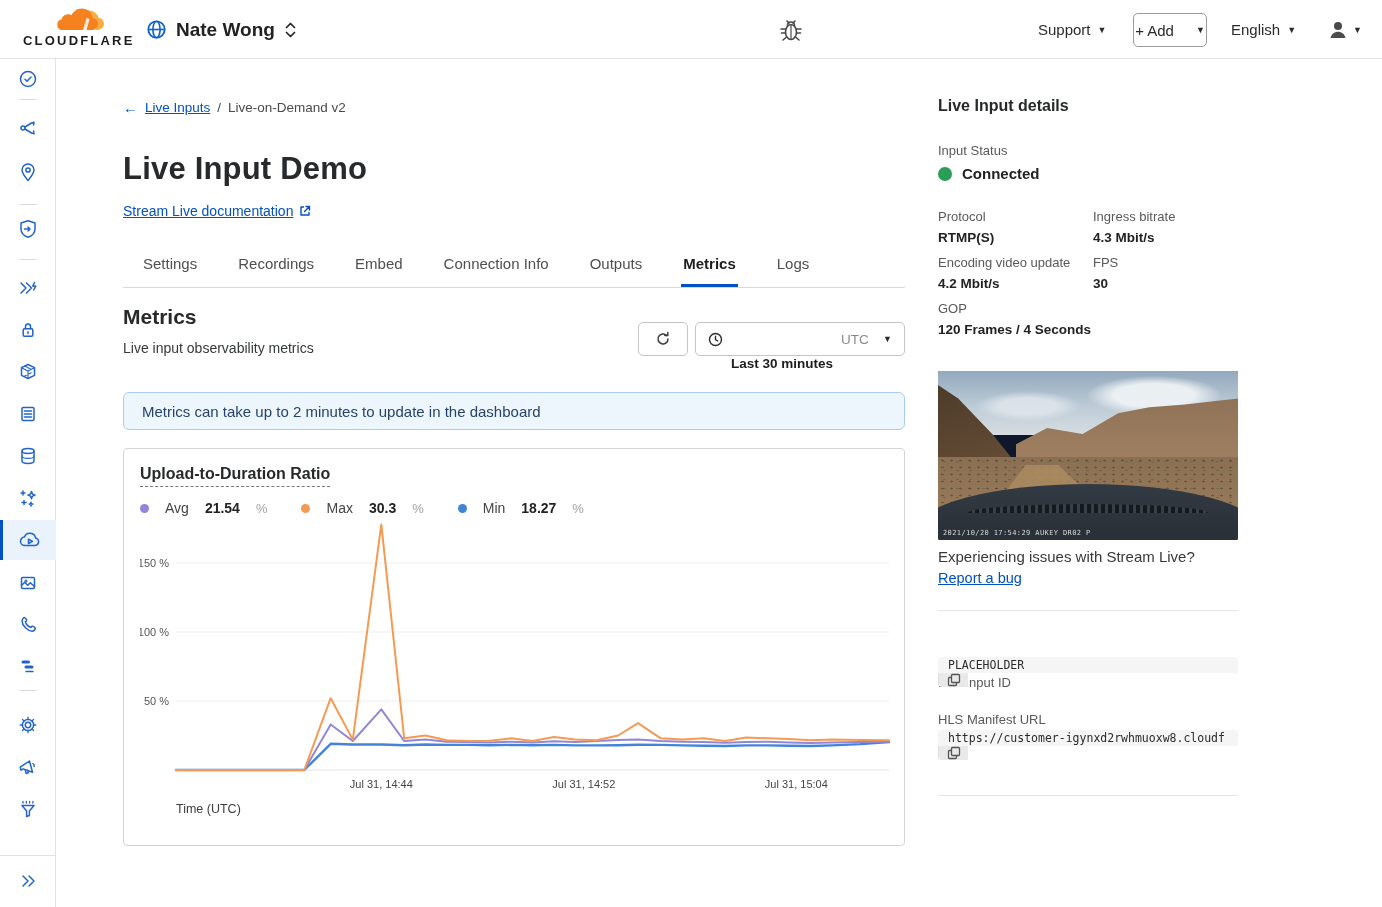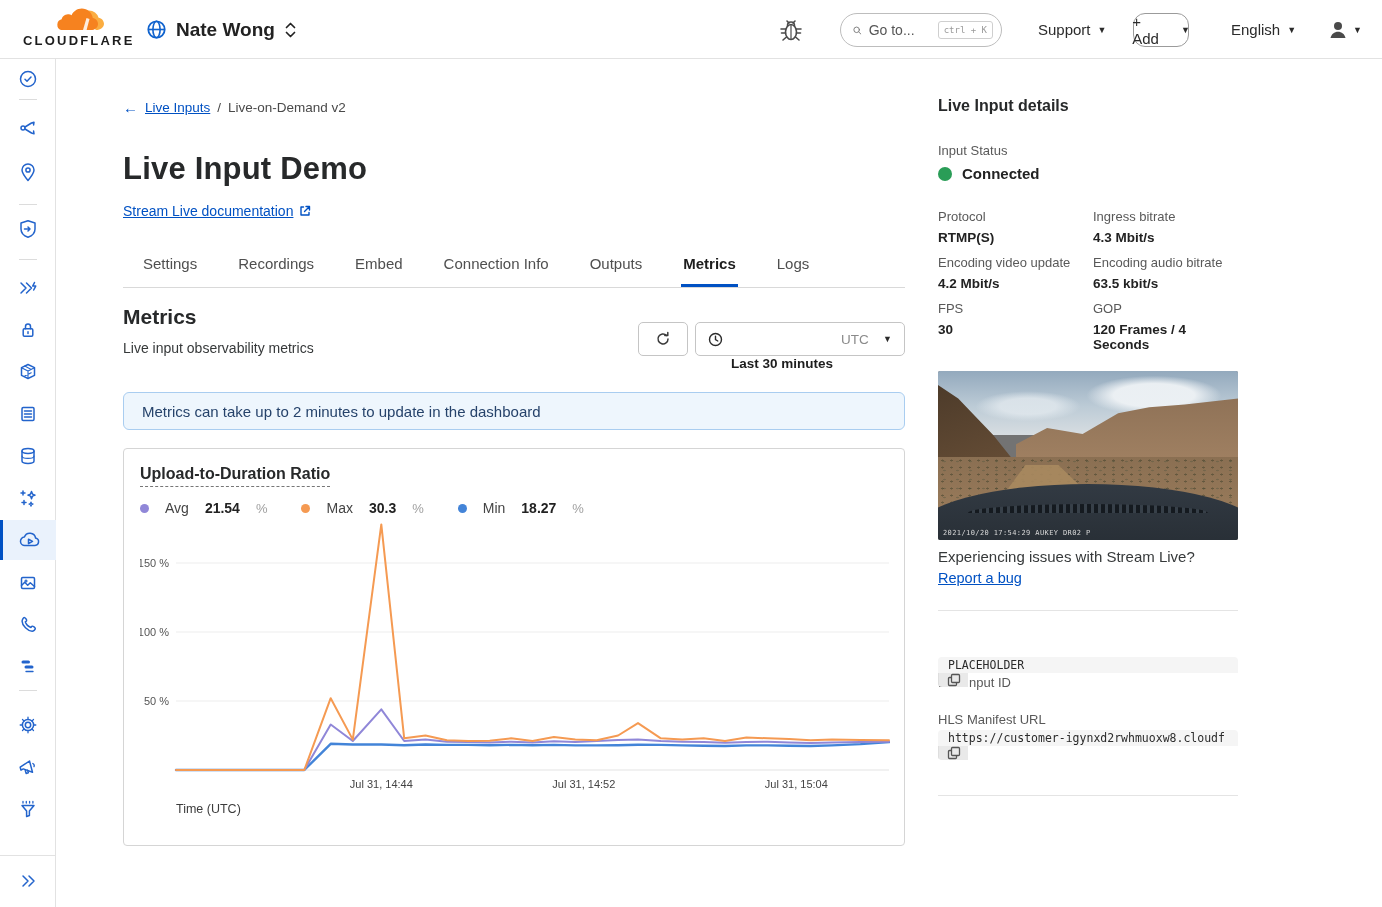--- a/index.html
+++ b/index.html
@@ -12,21 +12,21 @@
   .logo-cloud { position:absolute; left:26px; top:2px; }
   .account { position:absolute; left:146px; top:0; height:59px; display:flex; align-items:center; gap:9px; cursor:pointer; }
   .account-name { font-size:19px; font-weight:700; color:#222; }
   .hdr-bug { position:absolute; left:778px; top:16px; cursor:pointer; }
   .search-pill { position:absolute; left:840px; top:13px; width:162px; height:34px; border:1px solid #bdbdbd; border-radius:17px; display:flex; align-items:center; padding:0 8px 0 12px; gap:7px; cursor:text; }
   .search-pill input { border:none; outline:none; width:62px; font-size:14px; color:#444; font-family:"Liberation Sans",sans-serif; background:transparent; }
   .search-pill input::placeholder { color:#555; }
   .kbd { font-family:"DejaVu Sans Mono",monospace; font-size:9px; color:#9a9a9a; border:1px solid #cfcfcf; border-radius:3px; padding:3px 5px; white-space:nowrap; }
   .hdr-menu { position:absolute; top:0; height:59px; display:flex; align-items:center; gap:7px; font-size:15px; color:#2b2b2b; cursor:pointer; }
   .caret { font-size:9px; color:#2b2b2b; }
-  .add-btn { position:absolute; left:1133px; top:13px; width:56px; height:34px; border:1px solid #9b9b9b; border-radius:12px; display:flex; align-items:center; justify-content:center; gap:22px; font-size:15px; color:#2b2b2b; background:#fff; cursor:pointer; }
+  .add-btn { position:absolute; left:1133px; top:13px; width:74px; height:34px; border:1px solid #9b9b9b; border-radius:5px; display:flex; align-items:center; justify-content:center; gap:22px; font-size:15px; color:#2b2b2b; background:#fff; cursor:pointer; }
   .avatar-wrap { position:absolute; left:1327px; top:0; height:59px; display:flex; align-items:center; gap:4px; cursor:pointer; }
 
   
   .sidebar { position:absolute; top:59px; left:0; width:56px; height:848px; border-right:1px solid #e2e2e2; background:#fff; }
   .side-item { position:absolute; left:0; width:56px; height:40px; display:flex; align-items:center; justify-content:center; cursor:pointer; }
   .side-item.active { background:#eaf2fc; border-left:3px solid #0051c3; height:40px; }
   .side-div { position:absolute; left:19px; width:18px; height:1px; background:#dcdcdc; }
   .side-sep { position:absolute; left:0; width:56px; height:1px; background:#e2e2e2; }
   .side-item svg { stroke:#2364cc; fill:none; stroke-width:1.5; stroke-linecap:round; stroke-linejoin:round; }
 
@@ -69,21 +69,21 @@
   .rp-heading { position:absolute; top:38px; left:0; font-size:16px; font-weight:700; color:#27292a; }
   .rp-label { font-size:13px; color:#595959; }
   .status-label { position:absolute; top:84px; left:0; }
   .status-row { position:absolute; top:106px; left:0; display:flex; align-items:center; gap:10px; }
   .status-dot { width:14px; height:14px; border-radius:50%; }
   .status-text { font-size:15px; font-weight:700; color:#222; }
   .details { position:absolute; top:150px; left:0; width:300px; display:grid; grid-template-columns:155px 145px; row-gap:10px; }
   .d-cell .rp-label { margin-bottom:6px; }
   .d-val { font-size:13.5px; font-weight:700; color:#222; }
 
-  .video { position:absolute; top:312px; left:0; width:300px; height:169px; background:#737373; overflow:hidden; border-radius:2px; }
+  .video { position:absolute; top:312px; left:0; width:300px; height:169px; background:#0f172a; overflow:hidden; border-radius:2px; }
   .v-sky { position:absolute; top:0; left:0; right:0; height:64px;
     background: radial-gradient(ellipse 90px 26px at 72% 38%, rgba(238,242,245,.95) 0 45%, transparent 75%),
                 radial-gradient(ellipse 70px 20px at 30% 55%, rgba(226,233,238,.8) 0 40%, transparent 75%),
                 linear-gradient(180deg,#93a9bd 0%,#bccbd6 55%,#d7dde1 100%); }
   .v-cliff-left { position:absolute; top:14px; left:0; width:92px; height:96px; background:linear-gradient(160deg,#4d3b2a,#6b5138); clip-path:polygon(0 0,22% 14%,42% 34%,60% 52%,100% 100%,0 100%); }
   .v-mesa-right { position:absolute; top:26px; right:0; width:222px; height:74px; background:linear-gradient(180deg,#8f7257,#a28263); clip-path:polygon(0 64%,14% 42%,30% 50%,46% 22%,60% 14%,76% 10%,100% 2%,100% 100%,0 100%); }
   .v-valley { position:absolute; top:86px; left:0; right:0; height:56px;
     background-image: radial-gradient(rgba(66,66,44,.55) 1px, transparent 1.6px),
                       radial-gradient(rgba(92,90,66,.5) 1px, transparent 1.6px),
                       linear-gradient(180deg,#8a6f52,#997b5b);
@@ -128,28 +128,20 @@
   </div>
 
   <svg class="hdr-bug" width="26" height="28" viewBox="0 0 26 28" fill="none" stroke="#4a4a4a" stroke-width="1.6" stroke-linecap="round">
     <ellipse cx="13" cy="16" rx="5.5" ry="7.5"></ellipse>
       <path d="M9.5 9.5c0-2 1.5-3.5 3.5-3.5s3.5 1.5 3.5 3.5"></path>
       <path d="M9 5l2 2M17 5l-2 2"></path>
       <path d="M7.5 13H3M7.5 17H3.5M8.5 21 5 24M18.5 13H23M18.5 17h4M17.5 21l3.5 3"></path>
       <path d="M13 9v14" stroke-width="1.2"></path>
   </svg>
 
-  <div class="search-pill">
-    <svg width="15" height="15" viewBox="0 0 15 15" fill="none" stroke="#777" stroke-width="1.6" stroke-linecap="round">
-        <circle cx="6.3" cy="6.3" r="4.8"></circle>
-        <line x1="10" y1="10" x2="13.5" y2="13.5"></line>
-      </svg>
-    <input placeholder="Go to..." style="">
-    <span class="kbd">ctrl + K</span>
-  </div>
 
   <div class="hdr-menu" style="left:1038px;">
     <span>Support</span>
       <span class="caret">▼</span>
   </div>
   <div class="add-btn">
     <span>+ Add</span>
       <span class="caret">▼</span>
   </div>
   <div class="hdr-menu" style="left:1231px;">
@@ -399,24 +391,20 @@
     </div>
     <div class="d-cell">
       <div class="rp-label">Ingress bitrate</div>
       <div class="d-val">4.3 Mbit/s</div>
     </div>
     <div class="d-cell">
       <div class="rp-label">Encoding video update</div>
       <div class="d-val">4.2 Mbit/s</div>
     </div>
     <div class="d-cell">
-      <div class="rp-label">Encoding audio bitrate</div>
-      <div class="d-val">63.5 kbit/s</div>
-    </div>
-    <div class="d-cell">
       <div class="rp-label">FPS</div>
       <div class="d-val">30</div>
     </div>
     <div class="d-cell">
       <div class="rp-label">GOP</div>
       <div class="d-val">120 Frames / 4 Seconds</div>
     </div>
   </div>
 
   <div class="video">

